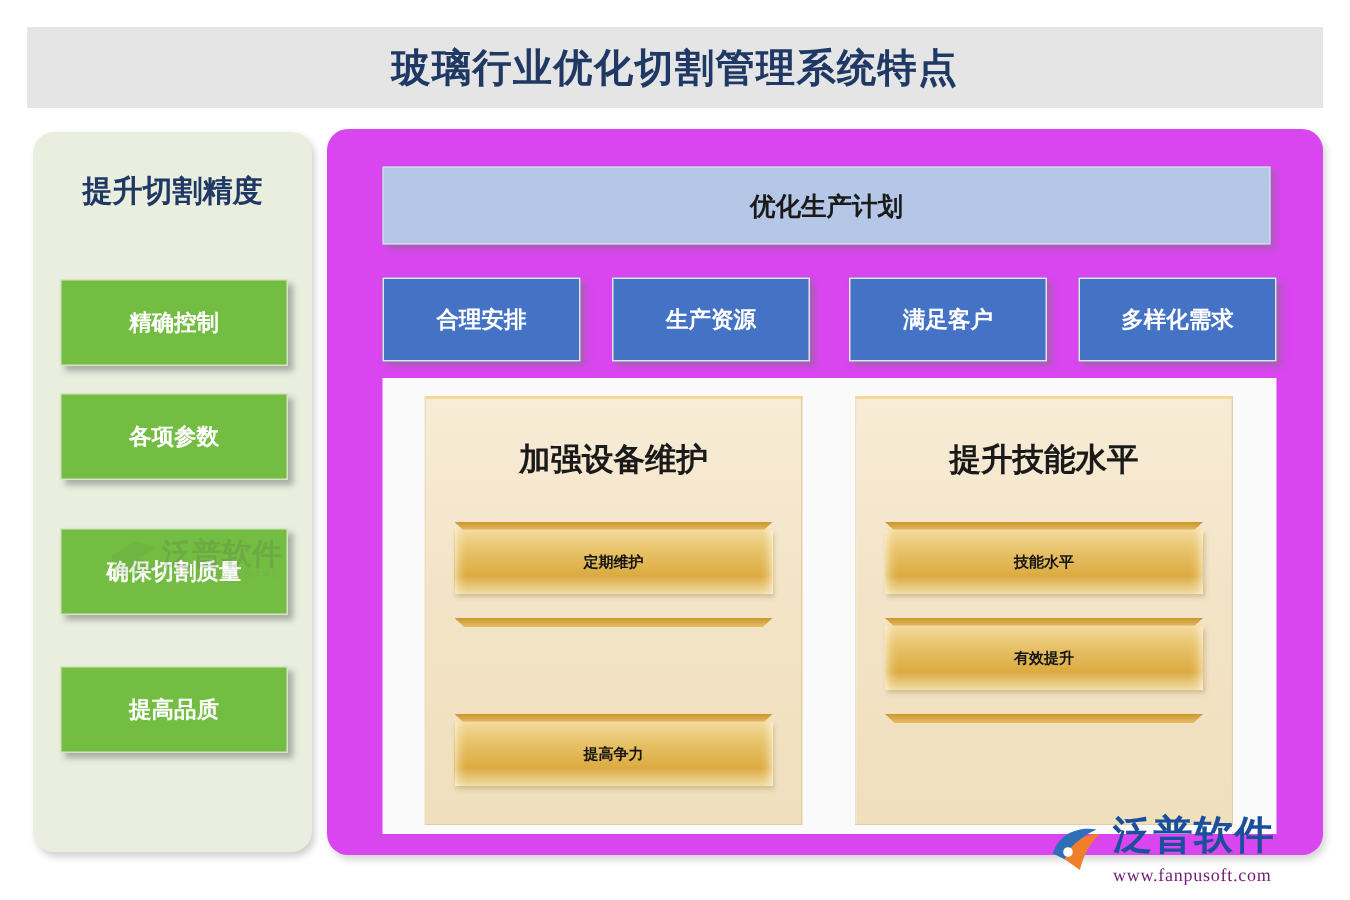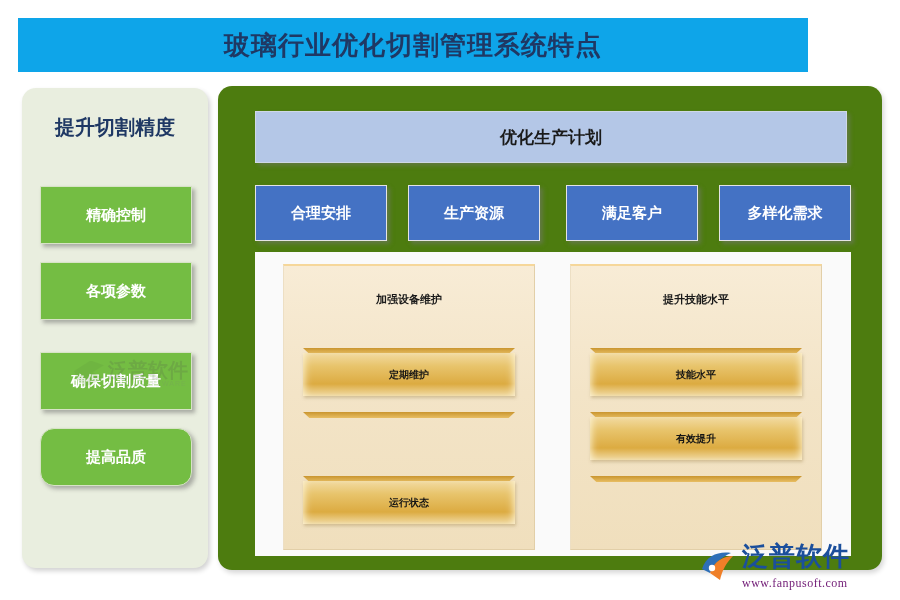--- a/index.html
+++ b/index.html
@@ -13,23 +13,23 @@
     position: relative;
     overflow: hidden;
     font-family: "Liberation Sans", "DejaVu Sans", sans-serif;
   }
 
   
   .title-band {
     position: absolute;
     left: 18px;
     top: 18px;
-    width: 790px;
+    width: 864px;
     height: 54px;
-    background: #0ea5e9;
+    background: #e5e5e5;
     display: flex;
     align-items: center;
     justify-content: center;
   }
   .title-text {
     font-size: 26px;
     font-weight: bold;
     color: #1f3864;
     letter-spacing: 1px;
   }
@@ -68,30 +68,30 @@
     align-items: center;
     justify-content: center;
     color: #ffffff;
     font-size: 15px;
     font-weight: bold;
     font-family: Liberation Serif, serif;
   }
   .green-box.g0 { top: 98px; }
   .green-box.g1 { top: 174px; }
   .green-box.g2 { top: 264px; }
-  .green-box.g3 { top: 340px; border-radius: 14px; }
+  .green-box.g3 { top: 356px; }
 
   
   .right-panel {
     position: absolute;
     left: 218px;
     top: 86px;
     width: 664px;
     height: 484px;
-    background: #4d7c0f;
+    background: #d946ef;
     border-radius: 14px;
     box-shadow: 2px 3px 5px rgba(0,0,0,0.16);
     overflow: hidden;
   }
   .banner {
     position: absolute;
     left: 37px;
     top: 25px;
     width: 590px;
     height: 50px;
@@ -152,21 +152,21 @@
     border-bottom: 1px solid #e2cfa8;
   }
   .card.c0 { left: 28px; }
   .card.c1 { left: 315px; }
   .card-title {
     position: absolute;
     top: 26px;
     left: 0;
     width: 100%;
     text-align: center;
-    font-size: 11px;
+    font-size: 21px;
     font-weight: bold;
     color: #1a1a1a;
   }
 
   
   .gold {
     position: absolute;
     left: 19px;
     width: 212px;
     height: 48px;
@@ -311,21 +311,21 @@
         <div class="face">
           <span>定期维护</span>
         </div>
       </div>
       <div class="gold p1">
         <div class="ridge"></div>
       </div>
       <div class="gold p2">
         <div class="ridge"></div>
         <div class="face">
-          <span>运行状态</span>
+          <span>提高争力</span>
         </div>
       </div>
     </div>
 
     <div class="card c1">
       <div class="card-title">提升技能水平</div>
       <div class="gold p0">
         <div class="ridge"></div>
         <div class="face">
           <span>技能水平</span>

